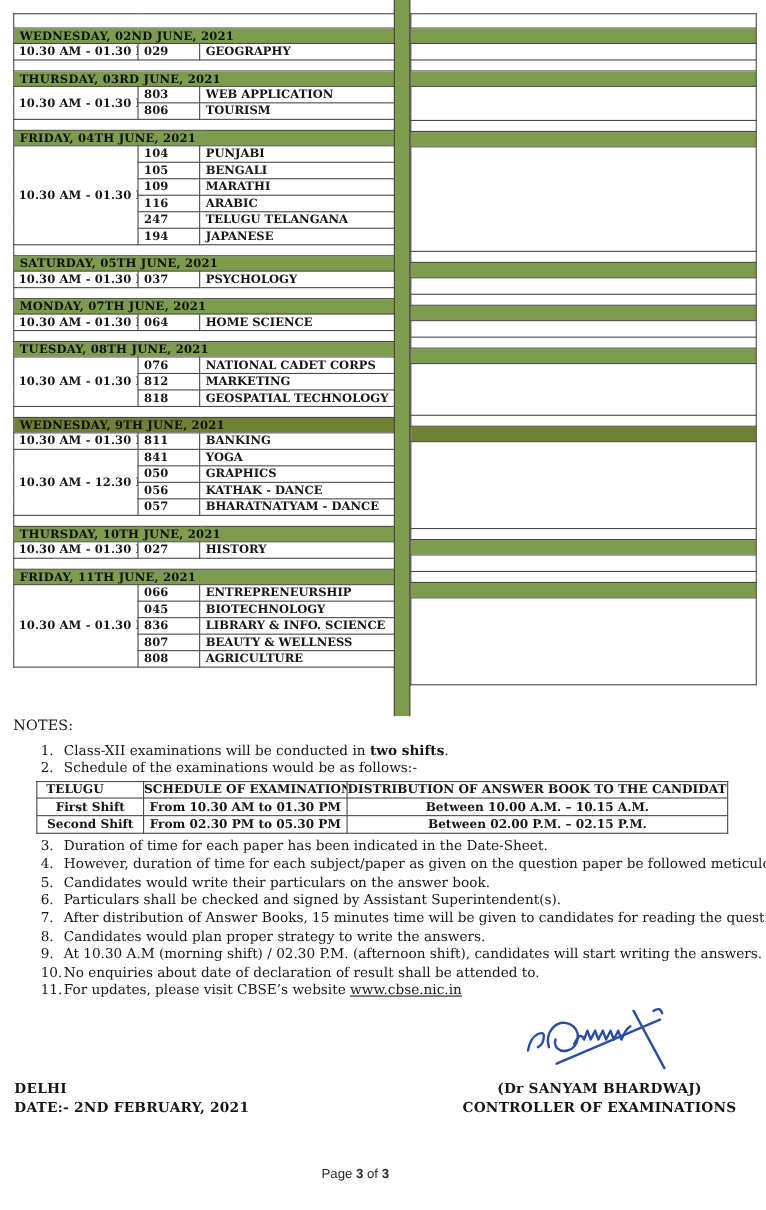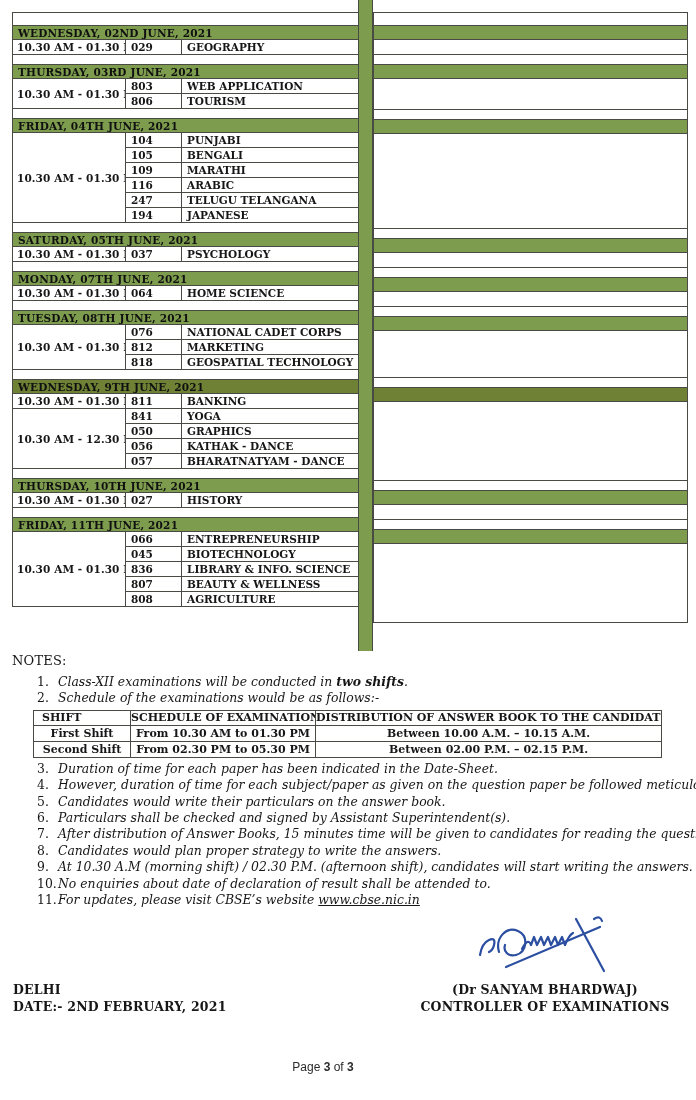--- a/index.html
+++ b/index.html
@@ -31,21 +31,21 @@
   tr.srow td{height:15px;font-weight:bold;font-size:10.5px;vertical-align:middle;background:#fff;}
   td.time{padding-left:4px;font-size:10px;letter-spacing:.1px;}
   td.code{padding-left:5px;}
   td.subj{padding-left:5px;}
   td.gbody{background:#fff;}
 
   #notes{position:absolute;left:12px;top:653px;width:676px;}
   .notes-heading{font-weight:normal;font-size:13px;letter-spacing:.2px;margin-bottom:6px;}
   .note{display:flex;font-size:12.4px;line-height:16.4px;padding-left:25px;}
   .nnum{flex:none;min-width:21px;}
-  .nbody{flex:1;white-space:nowrap;font-style:italic;}
+  .nbody{flex:1;white-space:nowrap;}
   .nlink{text-decoration:underline;cursor:pointer;}
 
   #shift-table{margin:3px 0 3px 21px;width:628px;}
   #shift-table td{font-weight:bold;font-size:11px;text-align:center;height:16px;vertical-align:middle;}
   #shift-table td.h{height:15px;}
   #shift-table td.c0h{text-align:left;padding-left:8px;}
 
   #footer-left{position:absolute;left:13px;top:981px;font-weight:bold;font-size:12.5px;line-height:17px;letter-spacing:.2px;}
   #signatory{position:absolute;left:420px;top:981px;width:250px;text-align:center;font-weight:bold;font-size:12.5px;line-height:17px;letter-spacing:.2px;}
   #signature{position:absolute;left:472px;top:905px;width:156px;height:78px;}
@@ -334,21 +334,21 @@
       </div>
     </div>
   <table id="shift-table">
     <colgroup>
         <col style="width:97px">
         <col style="width:185px">
         <col style="width:346px">
       </colgroup>
     <tbody id="shift-tbody">
         <tr>
-          <td class="h c0h">SHIFT</td>
+          <td class="h c0h">TELUGU</td>
           <td class="h">SCHEDULE OF EXAMINATIONS</td>
           <td class="h">DISTRIBUTION OF ANSWER BOOK TO THE CANDIDATES</td>
         </tr>
         <tr>
           <td>First Shift</td>
           <td>From 10.30 AM to 01.30 PM</td>
           <td>Between 10.00 A.M. – 10.15 A.M.</td>
         </tr>
         <tr>
           <td>Second Shift</td>

